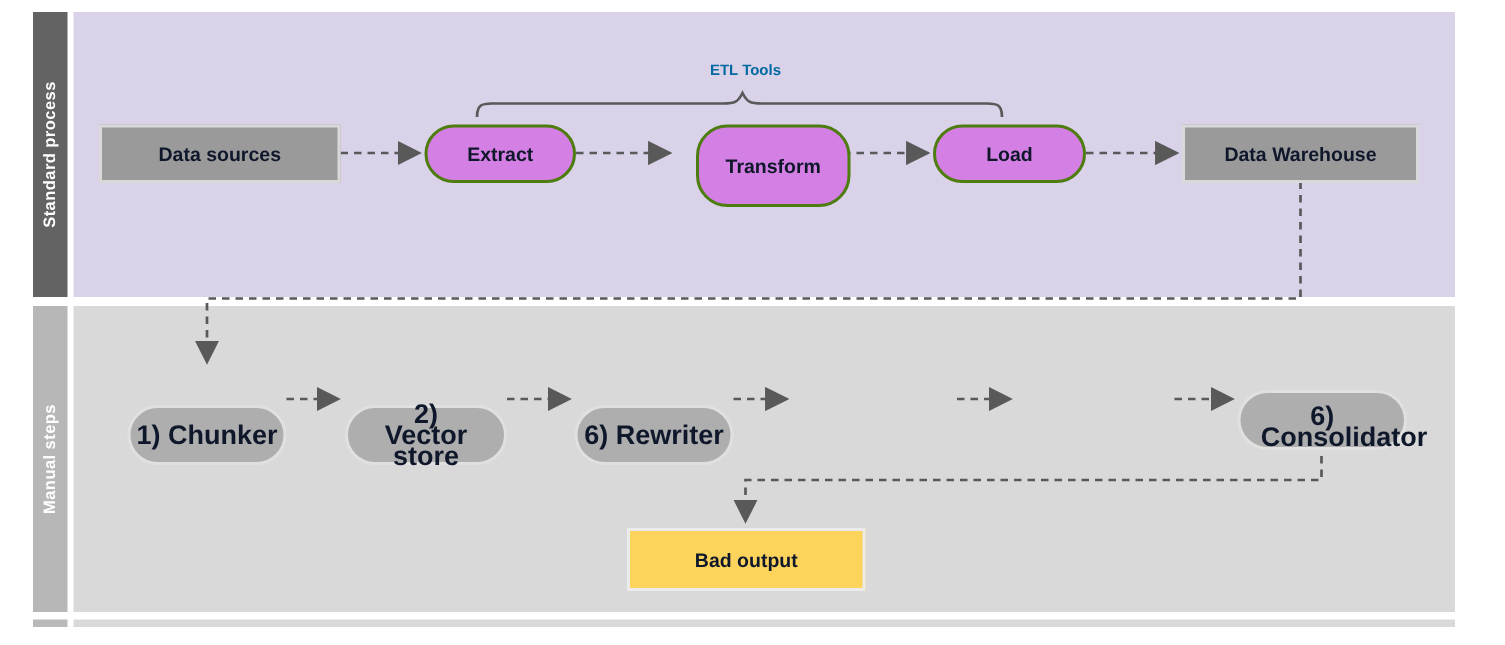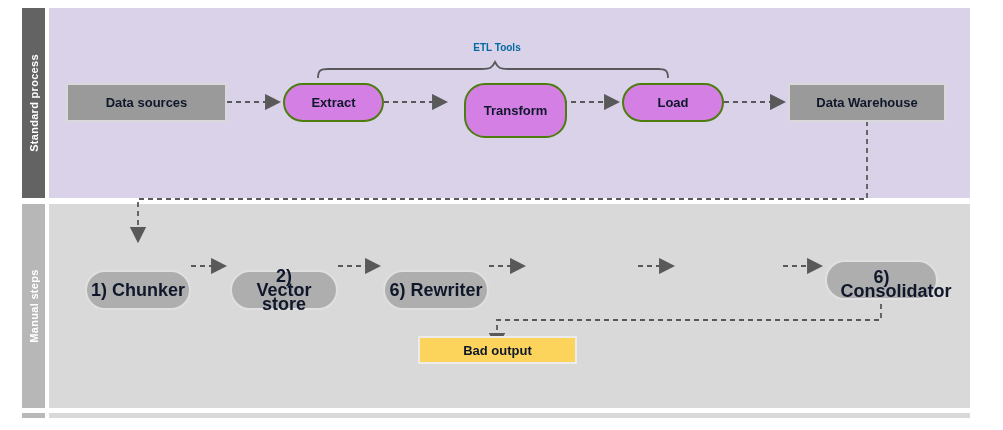--- a/index.html
+++ b/index.html
@@ -150,17 +150,17 @@
   <div class="node pill-gray" style="left:230px; top:246px; width:108px; height:40px;align-items:center;">
     <span class="wrap-narrow-70">2) Vector store</span>
   </div>
   <div class="node pill-gray" style="left:383px; top:246px; width:106px; height:40px;">
     <span>6) Rewriter</span>
   </div>
   <div class="node pill-gray" style="left:825px; top:236px; width:113px; height:40px;align-items:flex-end;">
     <span class="wrap-narrow-82">6) Consolidator</span>
   </div>
 
-  <div class="node rect-yellow" style="left:418px; top:336px; width:159px; height:28px;">
+  <div class="node rect-yellow" style="left:418px; top:352px; width:159px; height:42px;">
     <span>Bad output</span>
   </div>
 
 </div>
 
 </body></html>

